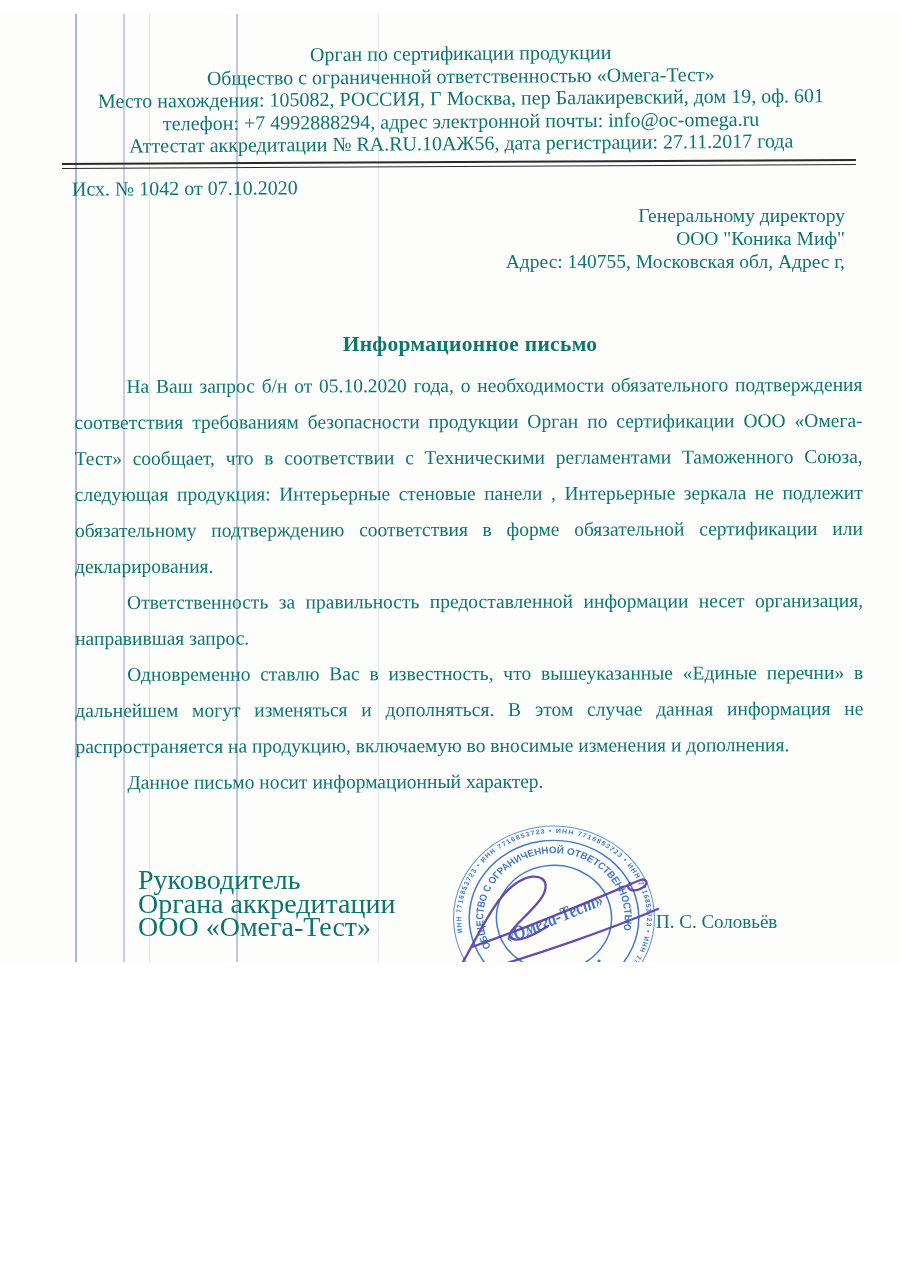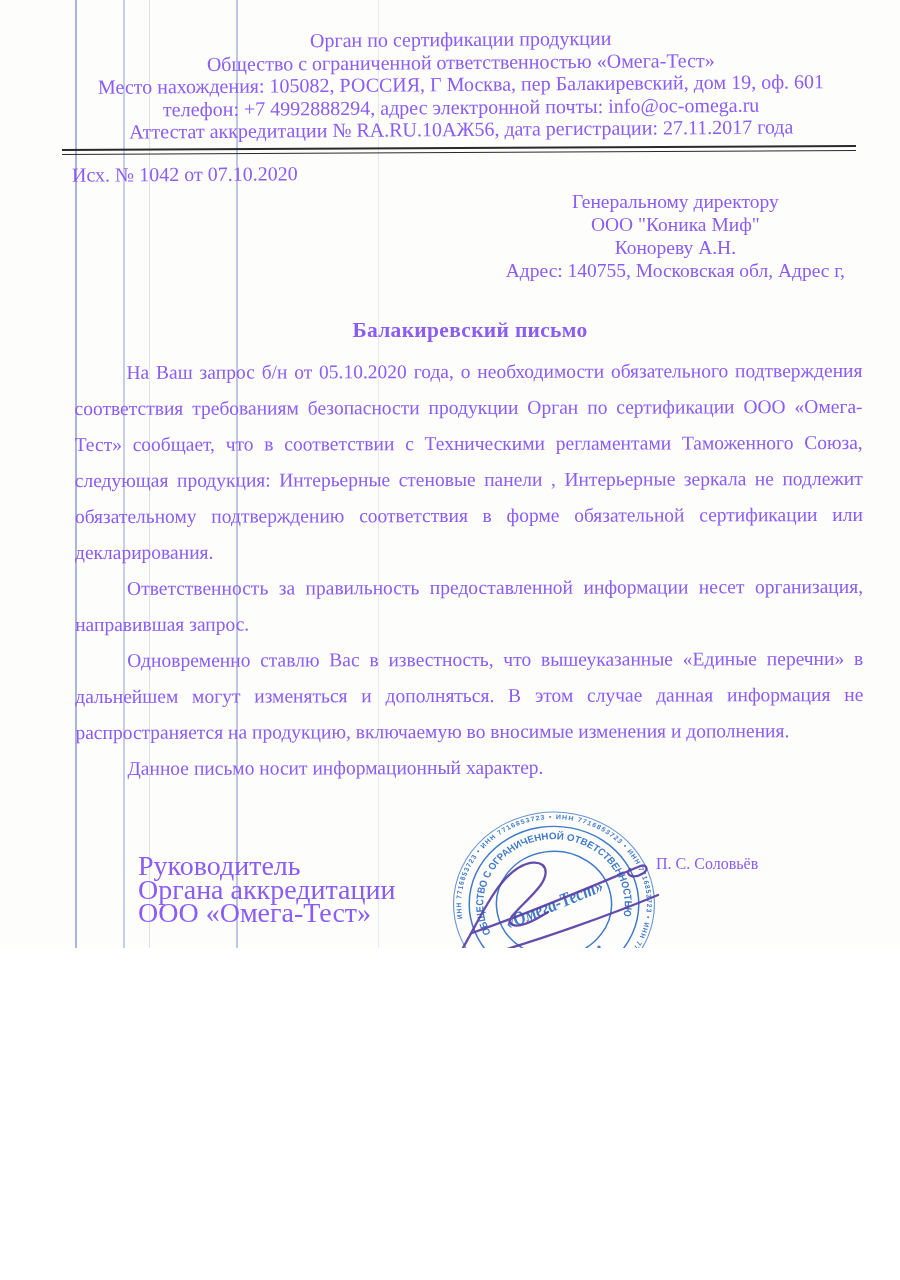--- a/index.html
+++ b/index.html
@@ -1,57 +1,58 @@
 <!DOCTYPE html>
 <html lang="ru"><head>
 <meta charset="utf-8">
 <style>
   html,body{margin:0;padding:0;background:#ffffff;}
   .page{
     position:relative;width:900px;height:948px;overflow:hidden;
-    background:#fdfdfc;color:#8b5cf6;
+    background:#fdfdfc;color:#0f766e;
     font-family:"Liberation Serif", serif;
+    margin-top:14px;
   }
   .fold{position:absolute;top:0;bottom:0;pointer-events:none;}
   .fold.f1{left:75px;width:2px;background:#aab6d9;}
   .fold.f2{left:123px;width:2px;background:#c6cfe6;}
   .fold.f3{left:149px;width:1px;background:#dde1ec;}
   .fold.f4{left:236px;width:2px;background:#bcc8e2;}
   .fold.f5{left:378px;width:1px;background:#e6e9f1;}
 
   .letterhead{
     position:absolute;top:28px;left:70px;right:48px;
     text-align:center;font-size:20px;line-height:22.6px;
     transform:rotate(-0.45deg);
   }
   .rule{position:absolute;left:62px;right:44px;top:147px;transform:rotate(-0.3deg);}
   .rule .r1{height:0;border-top:2.5px solid #2a2a2c;}
   .rule .r2{margin-top:3px;height:0;border-top:1.5px solid #2a2a2c;}
 
   .ref{position:absolute;left:72px;top:163px;font-size:20px;transform:rotate(-0.35deg);}
 
   .recipient{
-    position:absolute;right:55px;top:190px;text-align:center;
+    position:absolute;right:55px;top:190px;text-align:right;
     font-size:19.5px;line-height:23px;
   }
 
   .title{
     position:absolute;left:75px;top:318px;width:790px;text-align:center;
     font-weight:bold;font-size:21.5px;letter-spacing:.3px;
   }
 
   .letter-body{
     position:absolute;left:75px;top:354px;width:788px;
     font-size:19.5px;line-height:36px;text-align:justify;
     transform:rotate(-0.15deg);
   }
   .letter-body p{margin:0;text-indent:52px;}
 
   .sig-block{position:absolute;left:138px;top:854px;font-size:28px;line-height:23.5px;}
-  .signer-name{position:absolute;left:656px;top:855px;font-size:16px;}
+  .signer-name{position:absolute;left:656px;top:897px;font-size:19px;}
 
   .stamp-wrap{position:absolute;left:447px;top:806px;width:214px;height:196px;}
   .stamp-wrap svg{display:block;width:100%;height:100%;}
   .sig-strokes{position:absolute;left:430px;top:825px;width:250px;height:150px;pointer-events:none;}
 </style>
 </head>
 <body>
 
 <div class="page">
 
@@ -72,25 +73,24 @@
   <div class="rule">
     <div class="r1"></div>
     <div class="r2"></div>
   </div>
 
   <div class="ref">Исх. № 1042 от 07.10.2020</div>
 
   <div class="recipient">
     <div>Генеральному директору</div>
     <div>ООО "Коника Миф"</div>
-    <div>Конореву А.Н.</div>
     <div>Адрес: 140755, Московская обл, Адрес г,</div>
   </div>
 
-  <div class="title">Балакиревский письмо</div>
+  <div class="title">Информационное письмо</div>
 
   <div class="letter-body">
     <p>На Ваш запрос б/н от 05.10.2020 года, о необходимости обязательного подтверждения соответствия требованиям безопасности  продукции Орган по сертификации  ООО «Омега-Тест» сообщает, что в соответствии с  Техническими регламентами Таможенного Союза, следующая продукция: Интерьерные стеновые панели , Интерьерные зеркала не подлежит обязательному подтверждению соответствия в форме обязательной сертификации или декларирования.</p>
     <p>Ответственность за правильность предоставленной информации несет организация, направившая запрос.</p>
     <p>Одновременно ставлю Вас в известность, что вышеуказанные «Единые перечни» в дальнейшем могут изменяться и дополняться. В этом случае данная информация не распространяется на продукцию, включаемую во вносимые изменения и дополнения.</p>
     <p>Данное письмо носит информационный характер.</p>
   </div>
 
   <div class="sig-block">
     <div>Руководитель</div>

